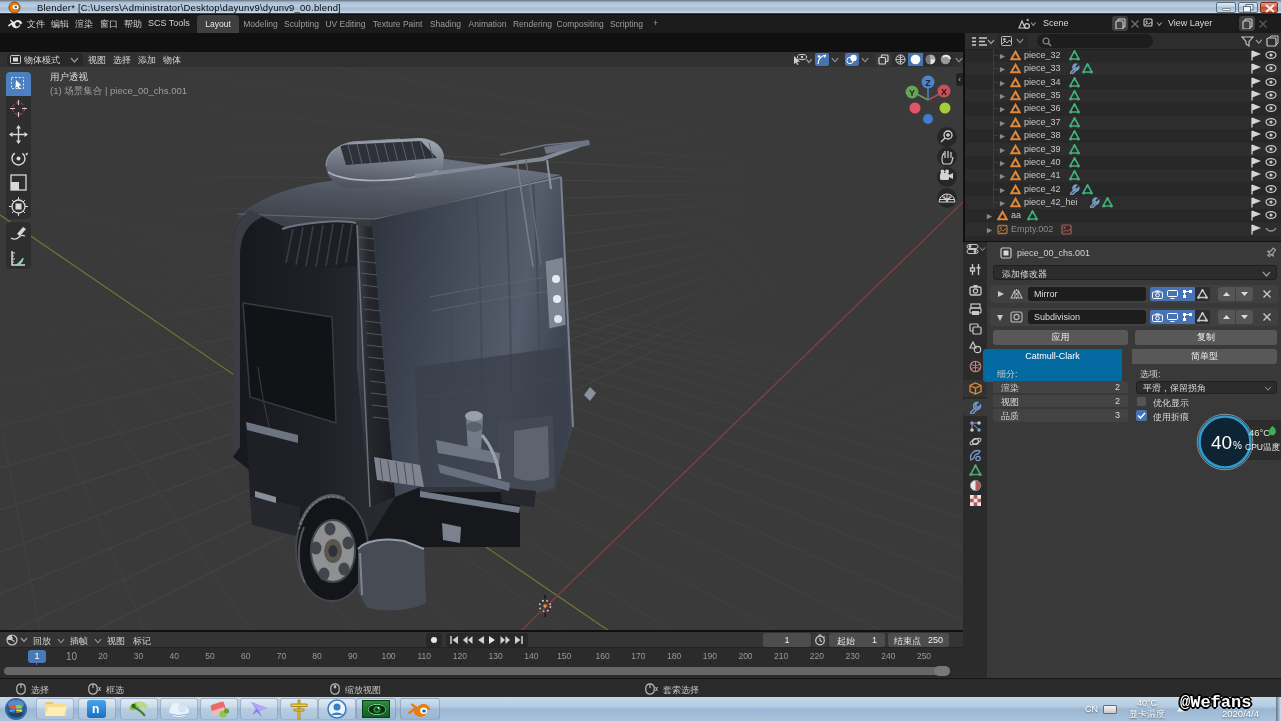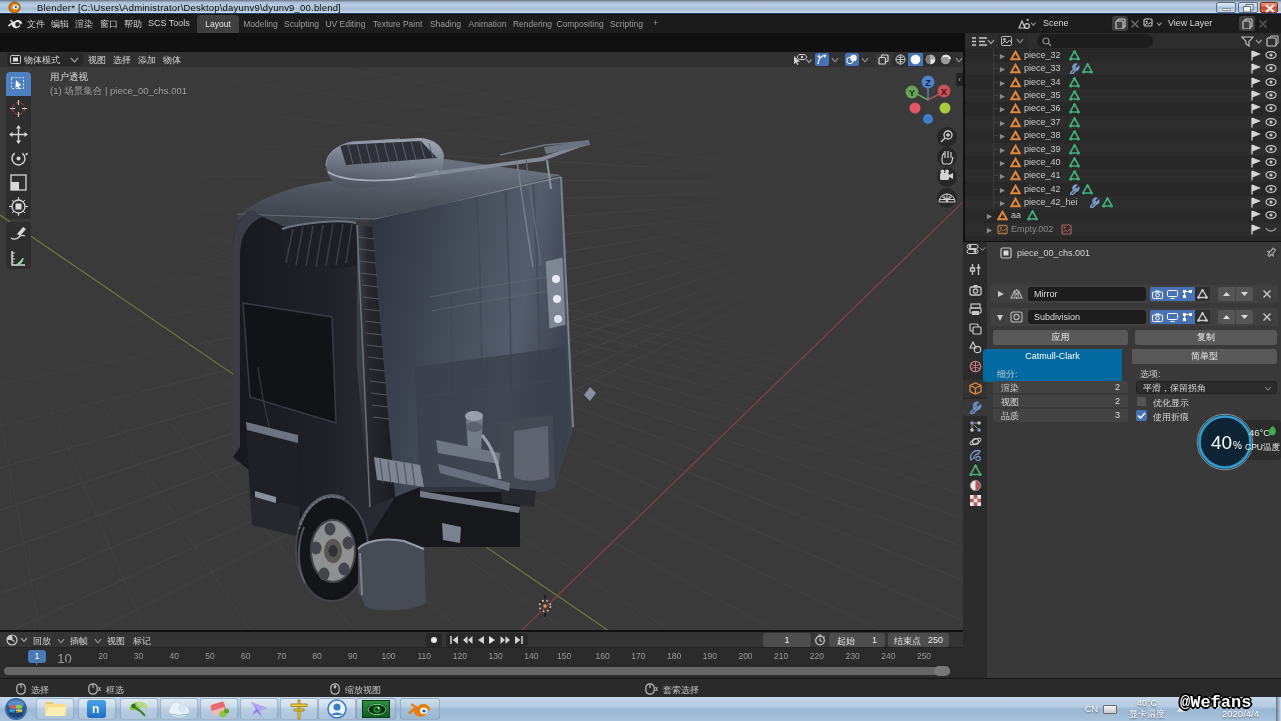--- a/index.html
+++ b/index.html
@@ -1117,20 +1117,26 @@
 
 <svg class="abs" style="left:37px;top:5px" width="12" height="12" viewBox="0 0 12 12">
         <rect x="1" y="1" width="10" height="10" rx="1.5" fill="none" stroke="#c9c9c9" stroke-width="1.2"></rect>
         <rect x="3.5" y="3.5" width="5" height="5" fill="#d9d9d9"></rect>
       </svg>
 <span class="abs" style="left:54px;top:6px;color:#d2d2d2">piece_00_chs.001</span>
 <svg class="abs" style="left:303px;top:5px" width="11" height="11" viewBox="0 0 11 11">
         <path d="M4 1 L7 1 L7 5 L9 7 L6.5 7 L6.5 10 L4.5 10 L4.5 7 L2 7 L4 5 Z" fill="none" stroke="#aaa" stroke-width="1.1" transform="rotate(40 5.5 5.5)"></path>
       </svg>
 
+<div class="abs" style="left:30px;top:23px;width:284px;height:15px;background:#2c2c2c;border:1px solid #1f1f1f;border-radius:3px">
+  <span class="abs" style="left:8px;top:2px;color:#d6d6d6">添加修改器</span>
+  <svg class="abs" style="left:268px;top:5px" width="9" height="6" viewBox="0 0 9 6">
+          <path d="M1 1 l3.5 4 L8 1" stroke="#999" stroke-width="1.2" fill="none"></path>
+        </svg>
+</div>
 
 <div class="abs" style="left:27px;top:43px;width:288px;height:18px;background:#404040;border-radius:4px">
   <svg class="abs" style="left:7px;top:5px" width="8" height="8" viewBox="0 0 8 8">
           <path d="M1 1 L7 4 L1 7 Z" fill="#c9c9c9"></path>
         </svg>
   <svg class="abs" style="left:20px;top:3px" width="13" height="12" viewBox="0 0 13 12">
           <path d="M1 10 L5 2 L5 10 Z M12 10 L8 2 L8 10 Z" fill="none" stroke="#b9b9b9" stroke-width="1.1"></path>
           <path d="M6.5 1 v2 M6.5 5 v2 M6.5 9 v2" stroke="#b9b9b9"></path>
         </svg>
   <div class="abs" style="left:38px;top:2px;width:118px;height:14px;background:#1d1d1d;border-radius:3px">
@@ -1337,21 +1343,21 @@
           <span class="abs" style="left:8px;top:2px;color:#e8e8e8">起始</span>
           <span class="abs" style="right:8px;top:2px;color:#f0f0f0">1</span>
         </div>
   <div class="abs" style="left:888px;top:1px;width:61px;height:14px;background:#4d4d4d;border-radius:3px">
           <span class="abs" style="left:6px;top:2px;color:#e8e8e8">结束点</span>
           <span class="abs" style="right:6px;top:2px;color:#f0f0f0">250</span>
         </div>
 </div>
 <div id="ruler">
   <div id="rulernums">
-          <span class="abs" style="left:57.19999999999999px;top:3px;width:20px;text-align:left;color:#9a9a9a;font-size:13px">10</span>
+          <span class="abs" style="left:57.19999999999999px;top:3px;width:20px;text-align:right;color:#9a9a9a;font-size:10px">10</span>
           <div class="abs" style="left:67.19999999999999px;top:13px;width:1px;height:4px;background:#1f1f1f"></div>
           <span class="abs" style="left:92.89999999999999px;top:3px;width:20px;text-align:center;color:#9a9a9a;font-size:8.5px">20</span>
           <div class="abs" style="left:102.89999999999999px;top:13px;width:1px;height:4px;background:#1f1f1f"></div>
           <span class="abs" style="left:128.6px;top:3px;width:20px;text-align:center;color:#9a9a9a;font-size:8.5px">30</span>
           <div class="abs" style="left:138.6px;top:13px;width:1px;height:4px;background:#1f1f1f"></div>
           <span class="abs" style="left:164.29999999999998px;top:3px;width:20px;text-align:center;color:#9a9a9a;font-size:8.5px">40</span>
           <div class="abs" style="left:174.29999999999998px;top:13px;width:1px;height:4px;background:#1f1f1f"></div>
           <span class="abs" style="left:200px;top:3px;width:20px;text-align:center;color:#9a9a9a;font-size:8.5px">50</span>
           <div class="abs" style="left:210px;top:13px;width:1px;height:4px;background:#1f1f1f"></div>
           <span class="abs" style="left:235.7px;top:3px;width:20px;text-align:center;color:#9a9a9a;font-size:8.5px">60</span>

